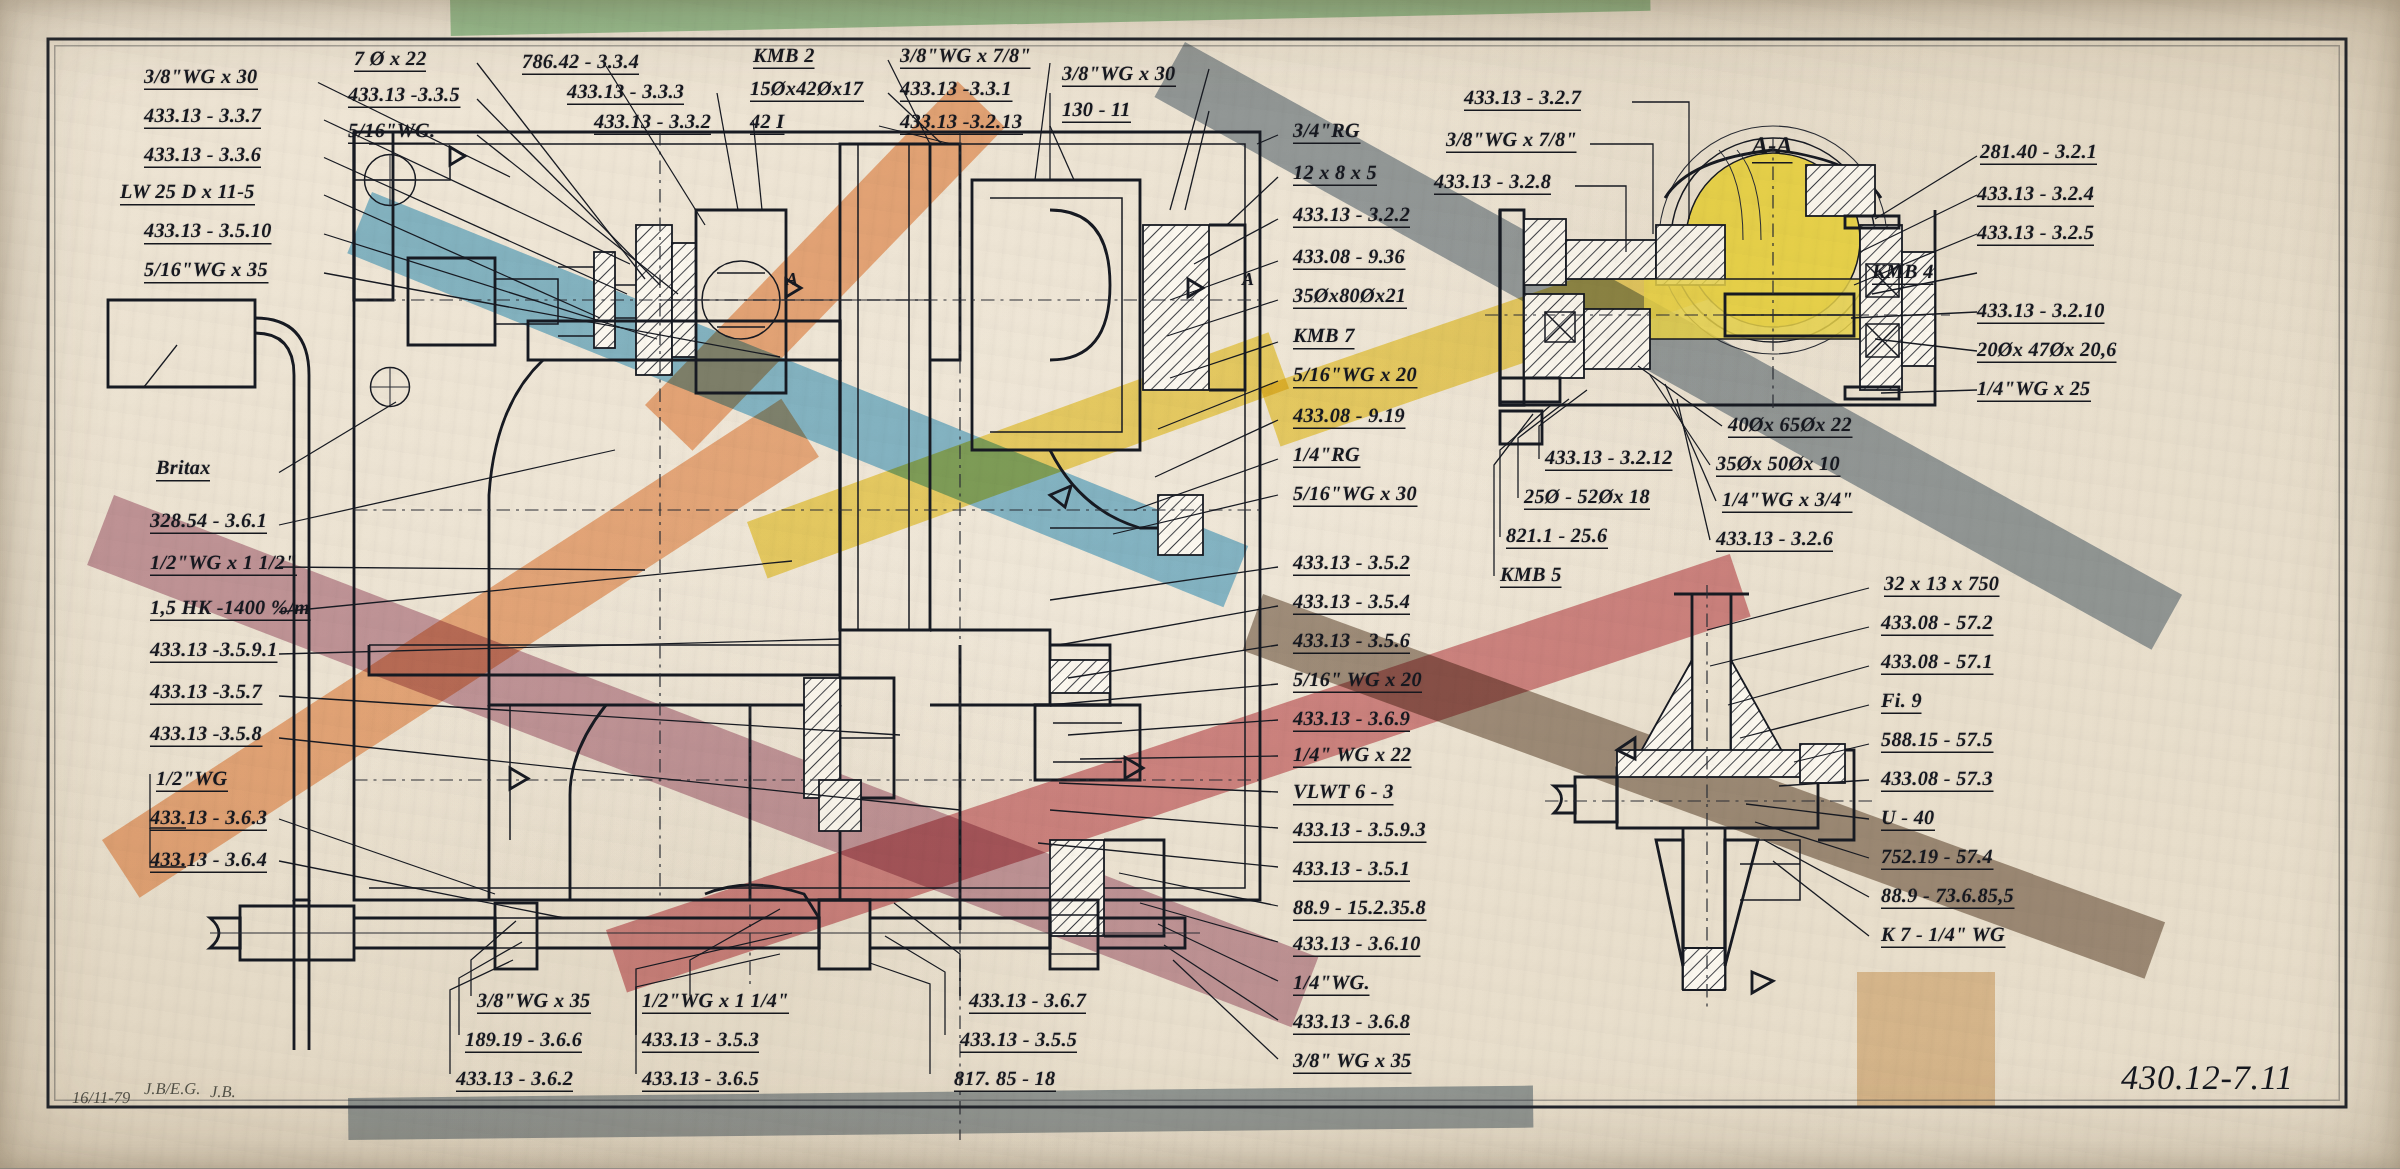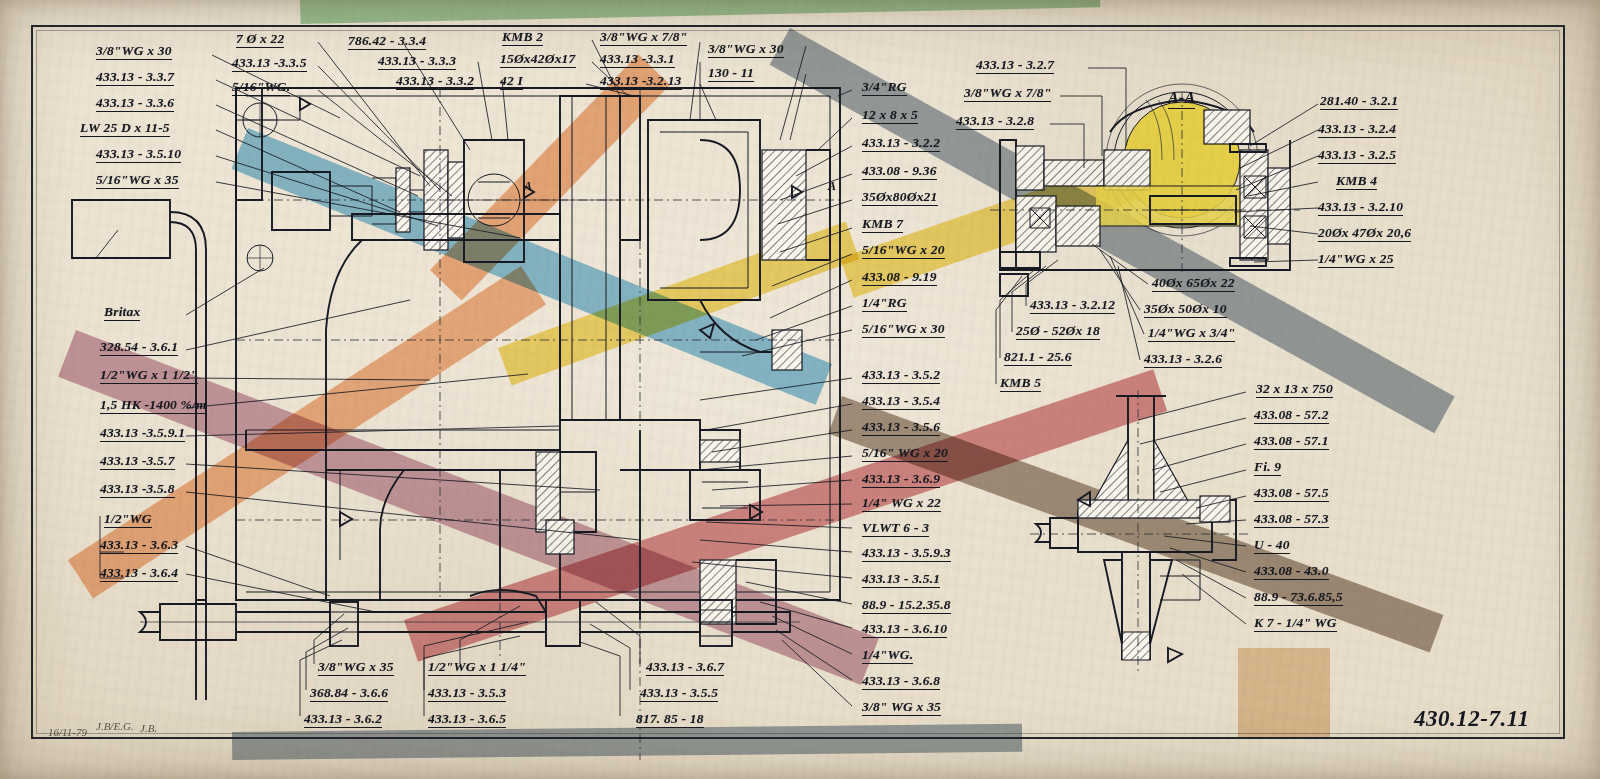--- a/index.html
+++ b/index.html
@@ -27,21 +27,21 @@
   .frame:after{content:"";position:absolute;left:3px;top:3px;right:3px;bottom:3px;border:1px solid #20242c;opacity:.35}
   
   .tape{position:absolute;transform-origin:0 0;mix-blend-mode:multiply;pointer-events:none;}
   
   .lbl{position:absolute;white-space:nowrap;color:#16181f;
        font-family:"Liberation Serif",serif;font-style:italic;font-weight:600;
        font-size:13.5px;letter-spacing:.2px;border-bottom:1.6px solid #16181f;
        padding-bottom:1px;line-height:1.05;text-shadow:0 0 1px rgba(20,20,30,.25);}
   .lbl.nb{border-bottom:none;}
   .titleno{position:absolute;font-family:"Liberation Serif",serif;font-style:italic;
-     font-weight:700;font-size:23px;color:#15181f;letter-spacing:.5px;}
+     font-weight:400;font-size:23px;color:#15181f;letter-spacing:.5px;}
   .stamp{position:absolute;font-family:"Liberation Serif",serif;font-style:italic;
      font-size:11px;color:#3a3a33;opacity:.85;}
   svg.art{position:absolute;left:0;top:0;width:1600px;height:779px;pointer-events:none;}
   .ln{stroke:#171a22;fill:none;stroke-width:1;vector-effect:non-scaling-stroke;}
   .ln2{stroke:#171a22;fill:none;stroke-width:1.9;}
   .thin{stroke:#2a2d35;fill:none;stroke-width:.7;}
   .dash{stroke:#2a2d35;fill:none;stroke-width:.8;stroke-dasharray:9 4 2 4;}
   .hatch{fill:url(#hx);stroke:#171a22;stroke-width:1.2;}
   .yel{fill:#e8d24a;}
 </style>
@@ -378,21 +378,21 @@
     <div class="lbl" style="left:708px;top:66px">130 - 11</div>
 
     <div class="lbl" style="left:976px;top:58px">433.13 - 3.2.7</div>
     <div class="lbl" style="left:964px;top:86px">3/8"WG x 7/8"</div>
     <div class="lbl" style="left:956px;top:114px">433.13 - 3.2.8</div>
     <div class="lbl nb" style="left:1168px;top:90px;font-size:16px;border-bottom:1.6px solid #16181f">A-A</div>
 
     <div class="lbl" style="left:1320px;top:94px">281.40 - 3.2.1</div>
     <div class="lbl" style="left:1318px;top:122px">433.13 - 3.2.4</div>
     <div class="lbl" style="left:1318px;top:148px">433.13 - 3.2.5</div>
-    <div class="lbl" style="left:1336px;top:174px">KMB 4</div>
+    <div class="lbl" style="left:1248px;top:174px">KMB 4</div>
     <div class="lbl" style="left:1318px;top:200px">433.13 - 3.2.10</div>
     <div class="lbl" style="left:1318px;top:226px">20Øx 47Øx 20,6</div>
     <div class="lbl" style="left:1318px;top:252px">1/4"WG x 25</div>
 
     <div class="lbl" style="left:1030px;top:298px">433.13 - 3.2.12</div>
     <div class="lbl" style="left:1016px;top:324px">25Ø - 52Øx 18</div>
     <div class="lbl" style="left:1004px;top:350px">821.1 - 25.6</div>
     <div class="lbl" style="left:1000px;top:376px">KMB 5</div>
 
     <div class="lbl" style="left:1152px;top:276px">40Øx 65Øx 22</div>
@@ -423,29 +423,29 @@
     <div class="lbl" style="left:862px;top:598px">88.9 - 15.2.35.8</div>
     <div class="lbl" style="left:862px;top:622px">433.13 - 3.6.10</div>
     <div class="lbl" style="left:862px;top:648px">1/4"WG.</div>
     <div class="lbl" style="left:862px;top:674px">433.13 - 3.6.8</div>
     <div class="lbl" style="left:862px;top:700px">3/8" WG x 35</div>
 
     <div class="lbl" style="left:1256px;top:382px">32 x 13 x 750</div>
     <div class="lbl" style="left:1254px;top:408px">433.08 - 57.2</div>
     <div class="lbl" style="left:1254px;top:434px">433.08 - 57.1</div>
     <div class="lbl" style="left:1254px;top:460px">Fi. 9</div>
-    <div class="lbl" style="left:1254px;top:486px">433.08 - 57.5</div>
+    <div class="lbl" style="left:1254px;top:486px">588.15 - 57.5</div>
     <div class="lbl" style="left:1254px;top:512px">433.08 - 57.3</div>
     <div class="lbl" style="left:1254px;top:538px">U - 40</div>
-    <div class="lbl" style="left:1254px;top:564px">433.08 - 43.0</div>
+    <div class="lbl" style="left:1254px;top:564px">752.19 - 57.4</div>
     <div class="lbl" style="left:1254px;top:590px">88.9 - 73.6.85,5</div>
     <div class="lbl" style="left:1254px;top:616px">K 7 - 1/4" WG</div>
 
     <div class="lbl" style="left:318px;top:660px">3/8"WG x 35</div>
-    <div class="lbl" style="left:310px;top:686px">368.84 - 3.6.6</div>
+    <div class="lbl" style="left:310px;top:686px">189.19 - 3.6.6</div>
     <div class="lbl" style="left:304px;top:712px">433.13 - 3.6.2</div>
 
     <div class="lbl" style="left:428px;top:660px">1/2"WG x 1 1/4"</div>
     <div class="lbl" style="left:428px;top:686px">433.13 - 3.5.3</div>
     <div class="lbl" style="left:428px;top:712px">433.13 - 3.6.5</div>
 
     <div class="lbl" style="left:646px;top:660px">433.13 - 3.6.7</div>
     <div class="lbl" style="left:640px;top:686px">433.13 - 3.5.5</div>
     <div class="lbl" style="left:636px;top:712px">817. 85 - 18</div>
   </div>

